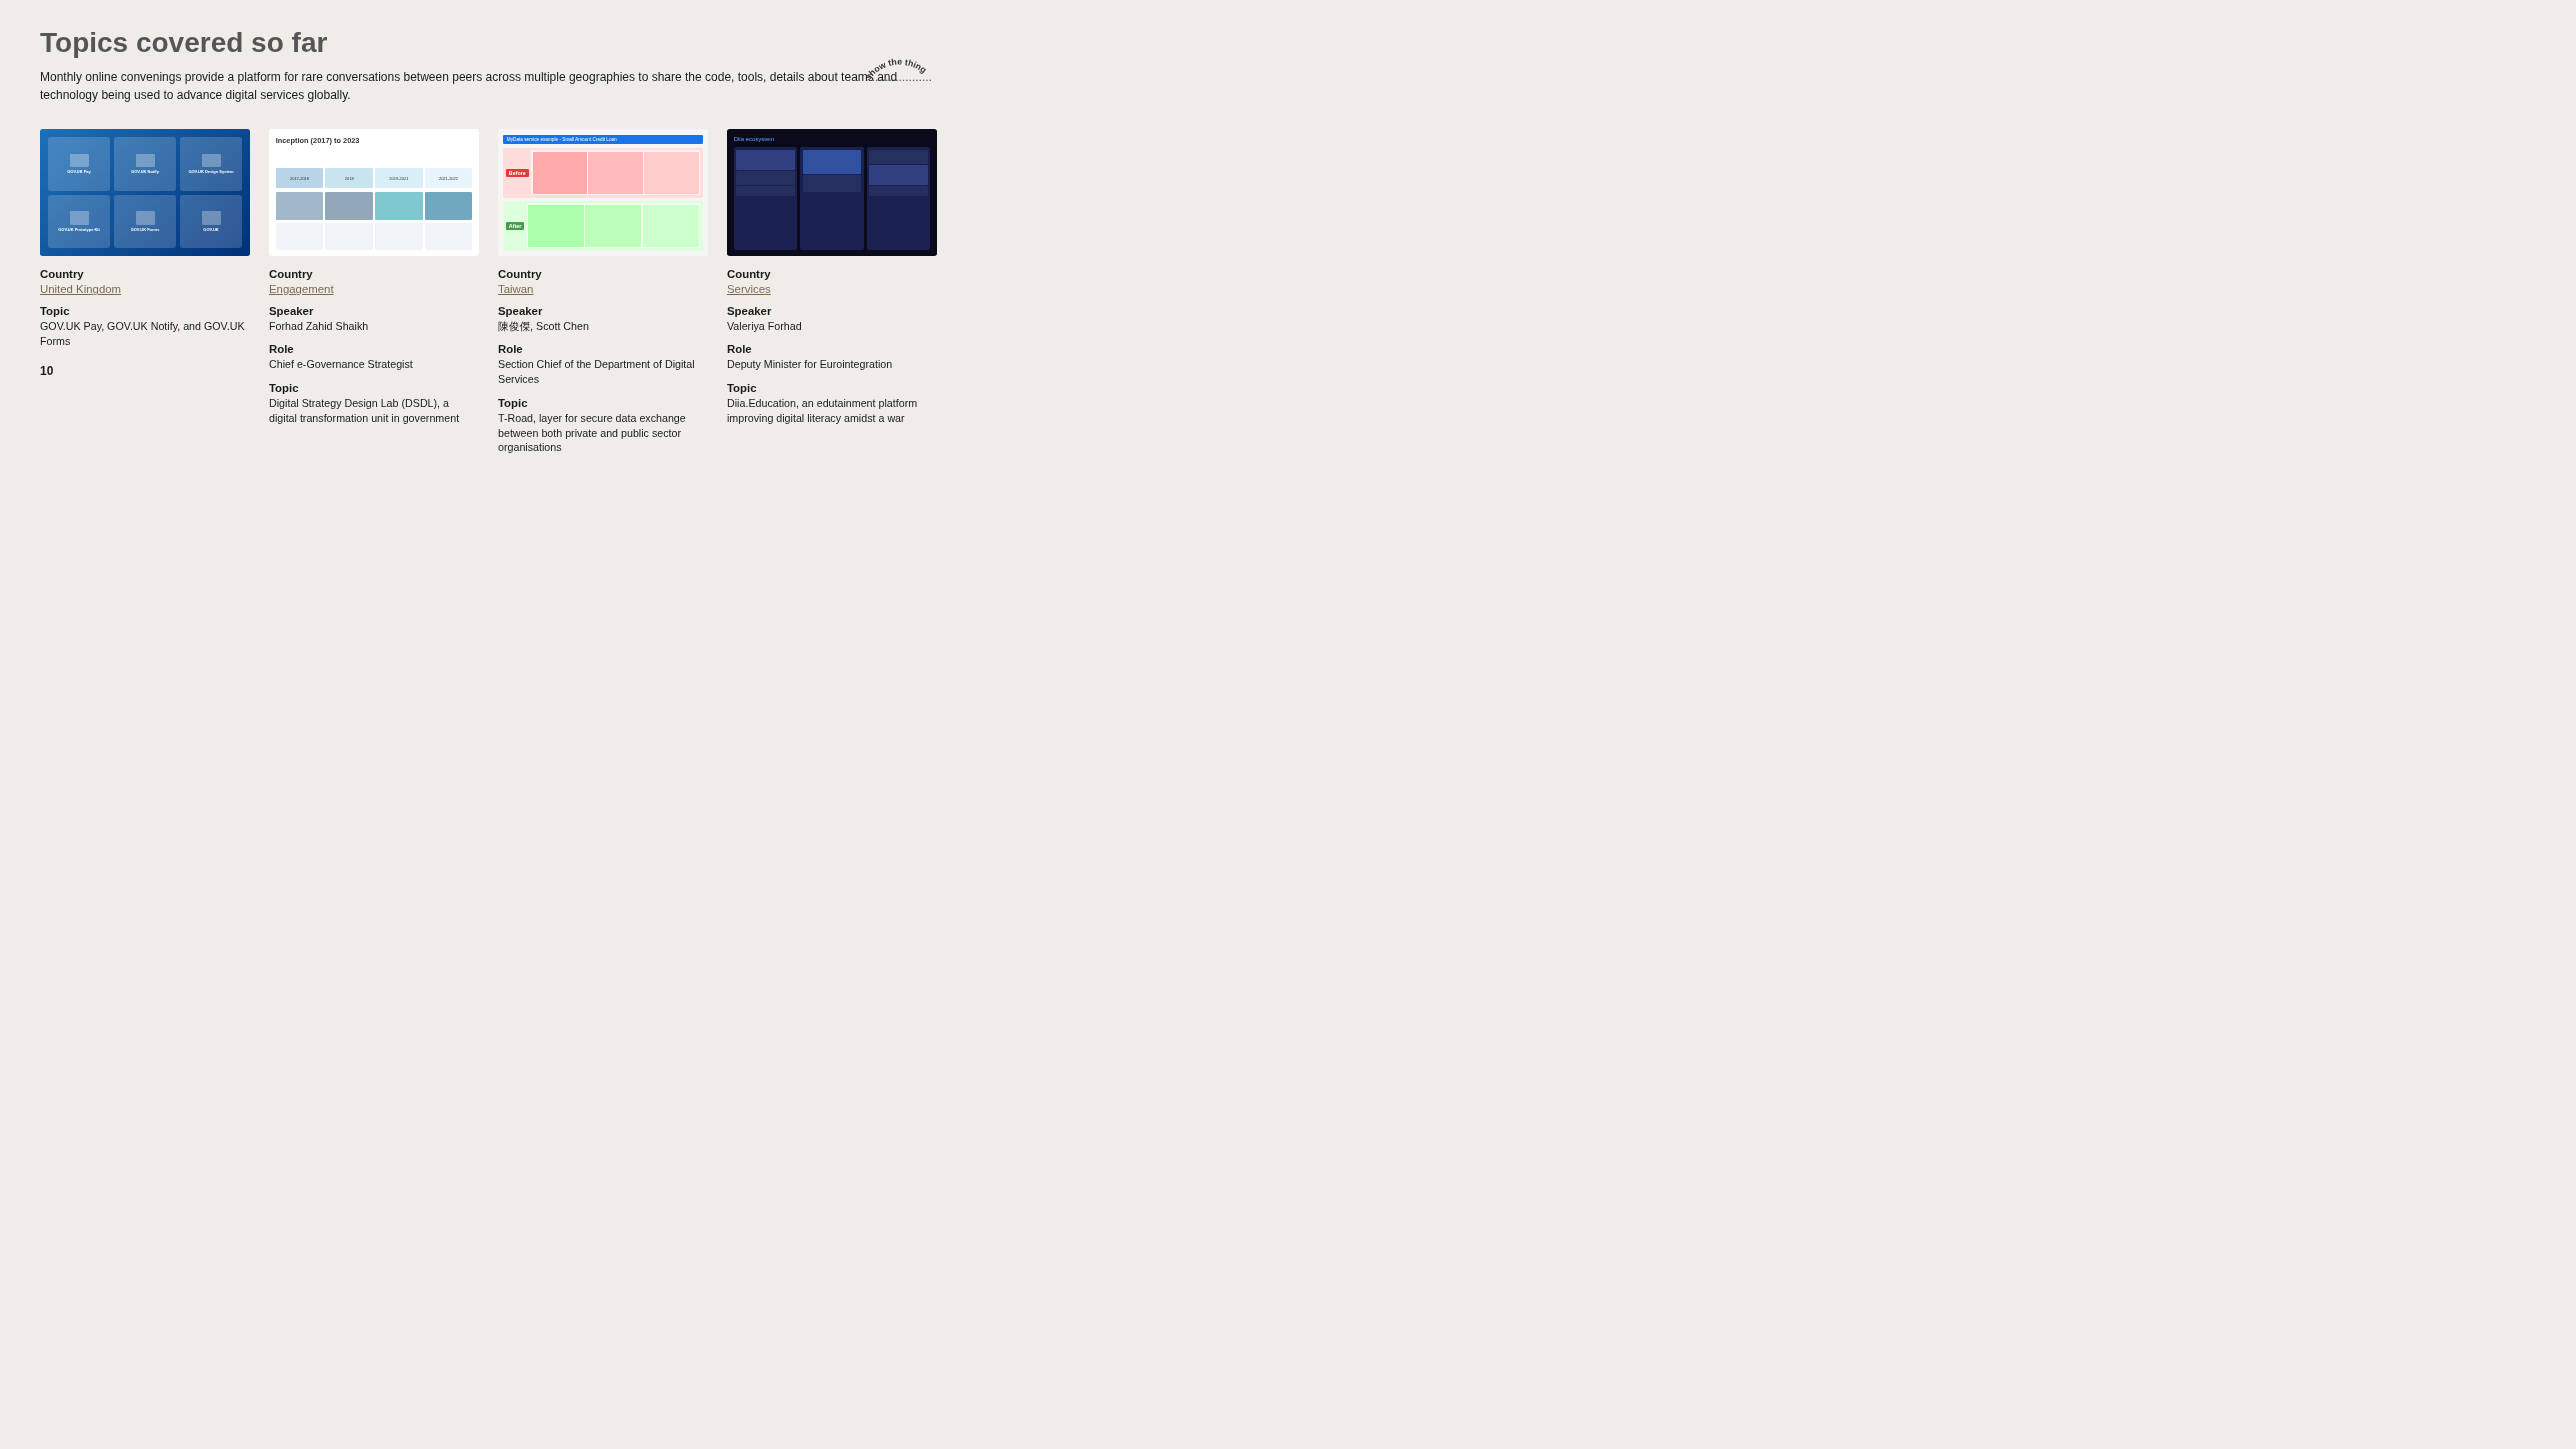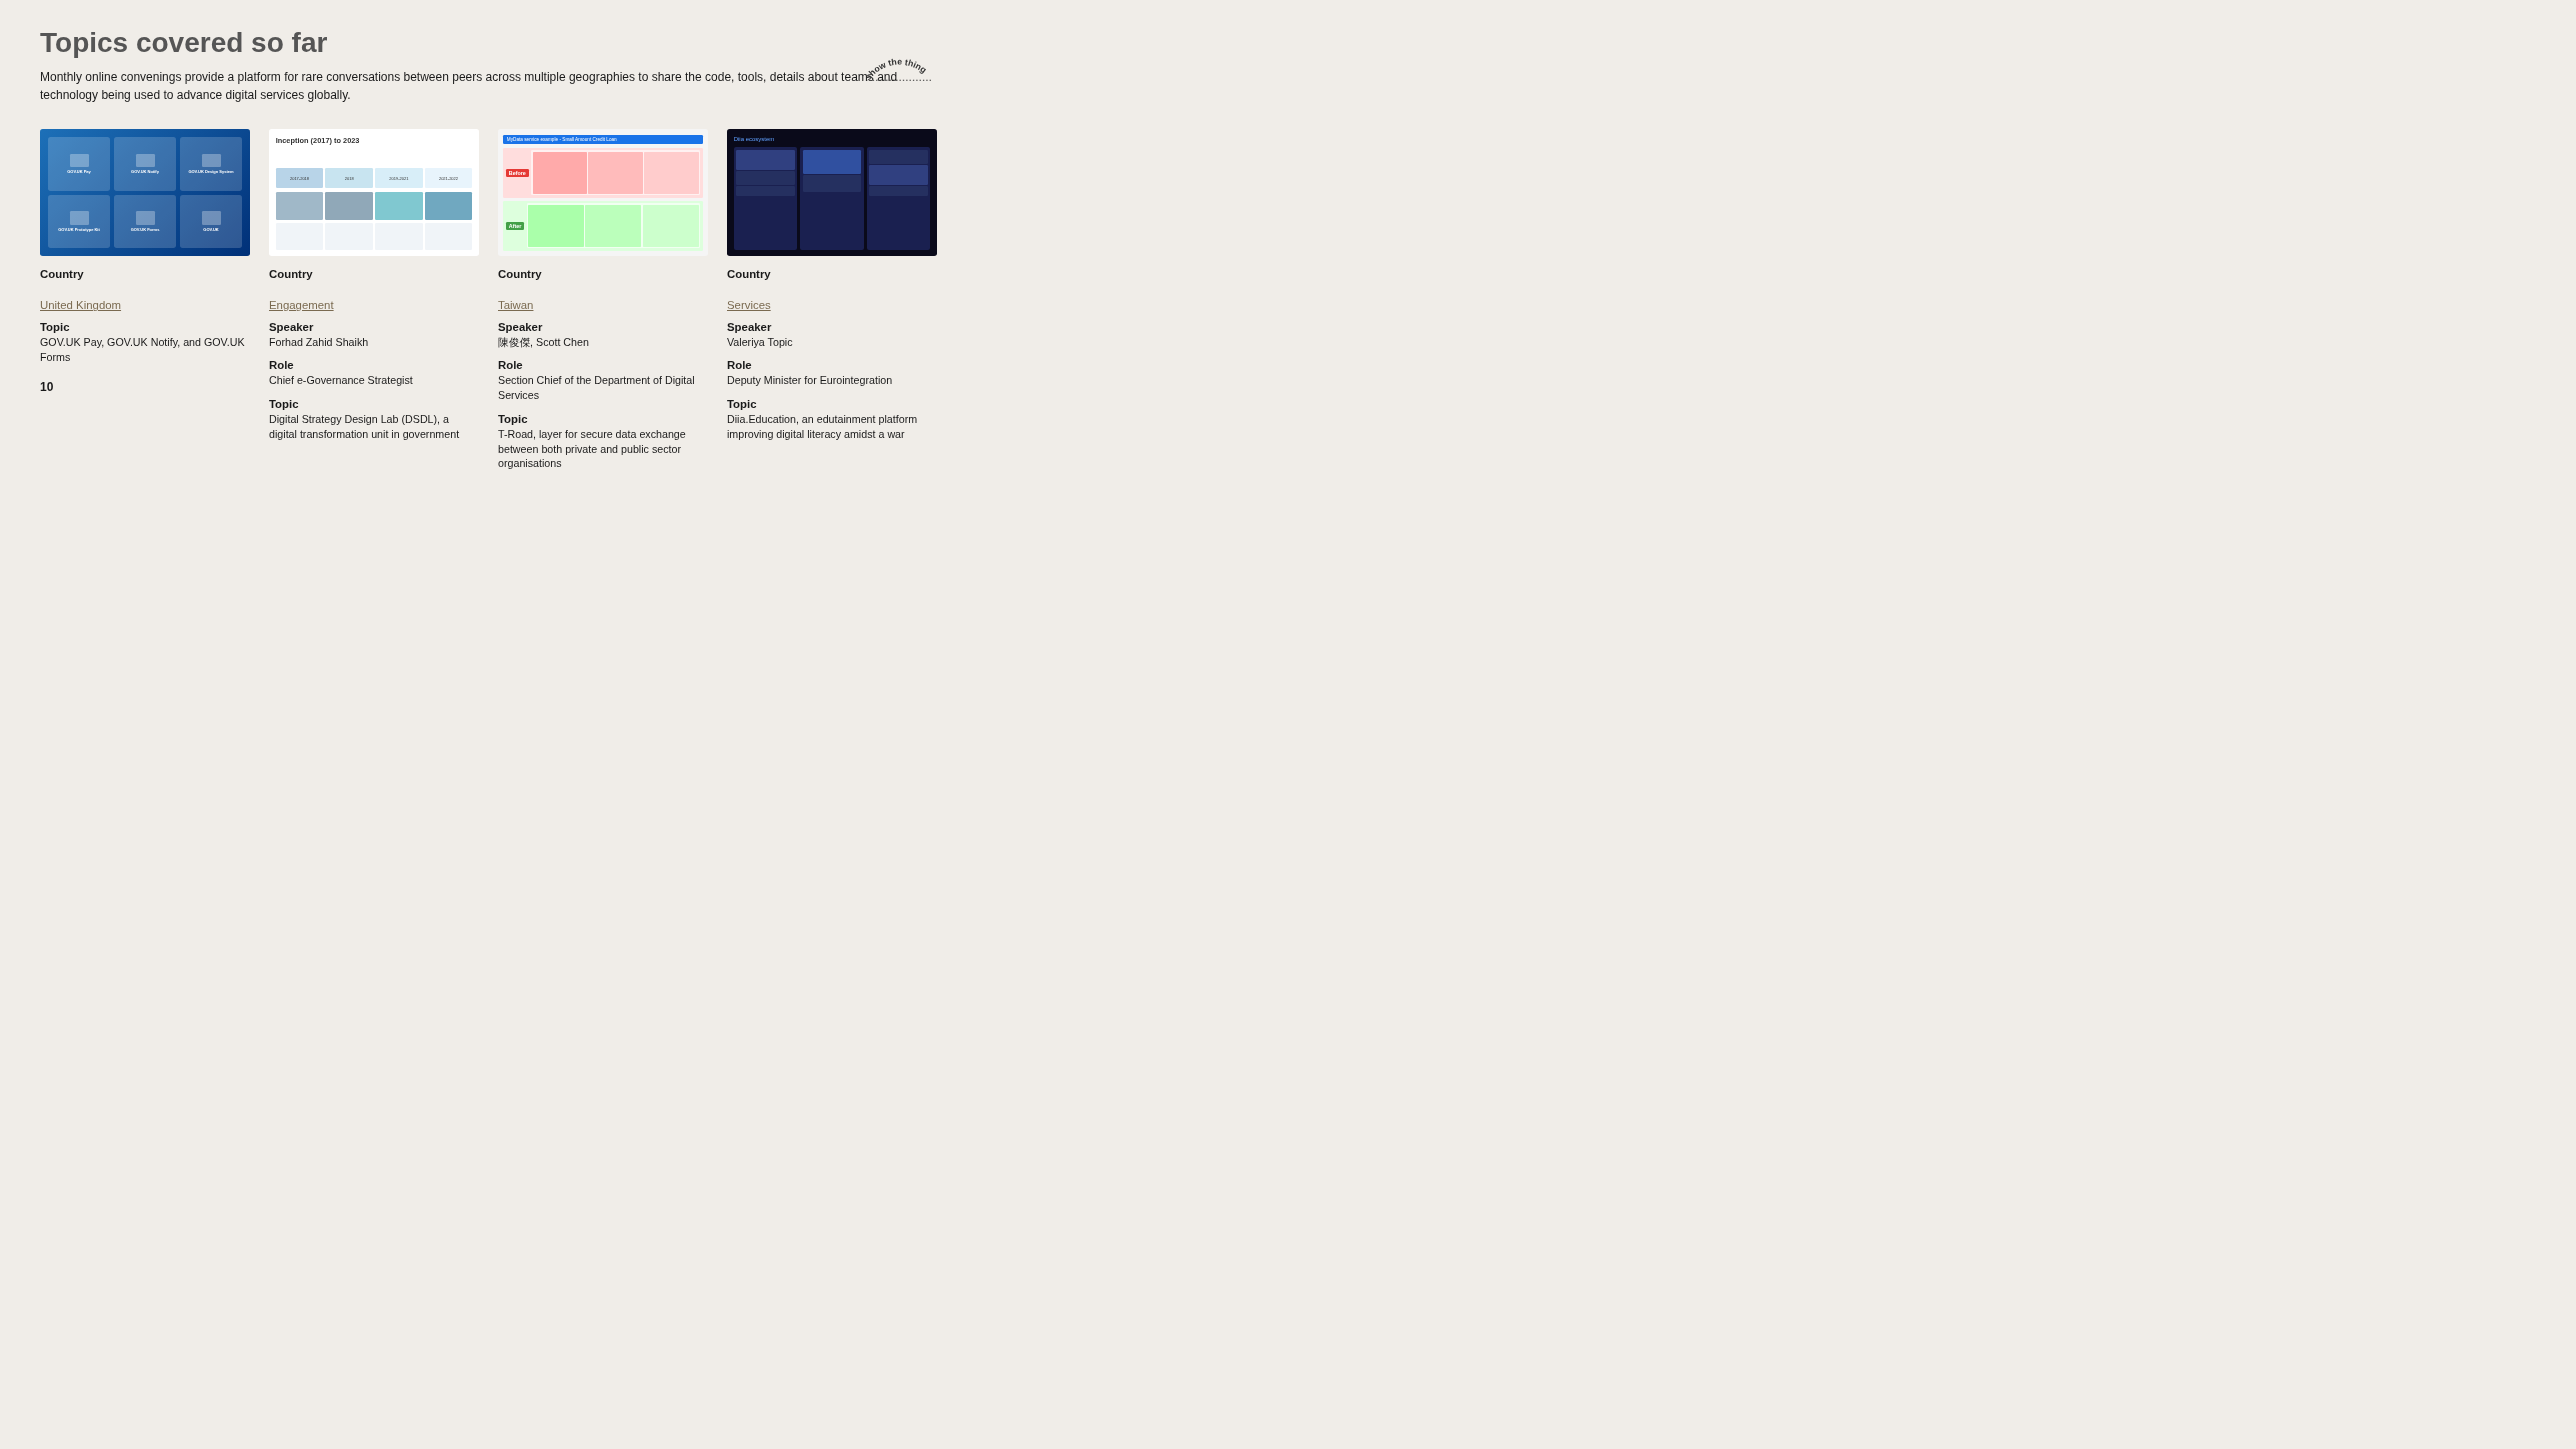--- a/index.html
+++ b/index.html
@@ -101,21 +101,21 @@
     
     .card-content {
       display: flex;
       flex-direction: column;
       gap: 9.4px;
     }
 
     .country-section {
       display: flex;
       flex-direction: column;
-      gap: 19px;
+      gap: 3px;
       justify-content: flex-end;
     }
 
     .country-label {
       font-size: 11.4px;
       font-weight: 700;
       color: #1a1a1a;
     }
 
     .country-name {
@@ -322,21 +322,21 @@
         </div>
       </div>
     </div>
     <div class="card-content">
       <div class="country-section">
         <span class="country-label">Country</span>
         <span class="country-name">Services</span>
       </div>
       <div class="info-section">
         <span class="info-label">Speaker</span>
-        <span class="info-text">Valeriya Topic</span>
+        <span class="info-text">Valeriya Forhad</span>
       </div>
       <div class="info-section">
         <span class="info-label">Role</span>
         <span class="info-text">Deputy Minister for Eurointegration</span>
       </div>
       <div class="info-section">
         <span class="info-label">Topic</span>
         <span class="info-text">Diia.Education, an edutainment platform improving digital literacy amidst a war</span>
       </div>
     </div>

